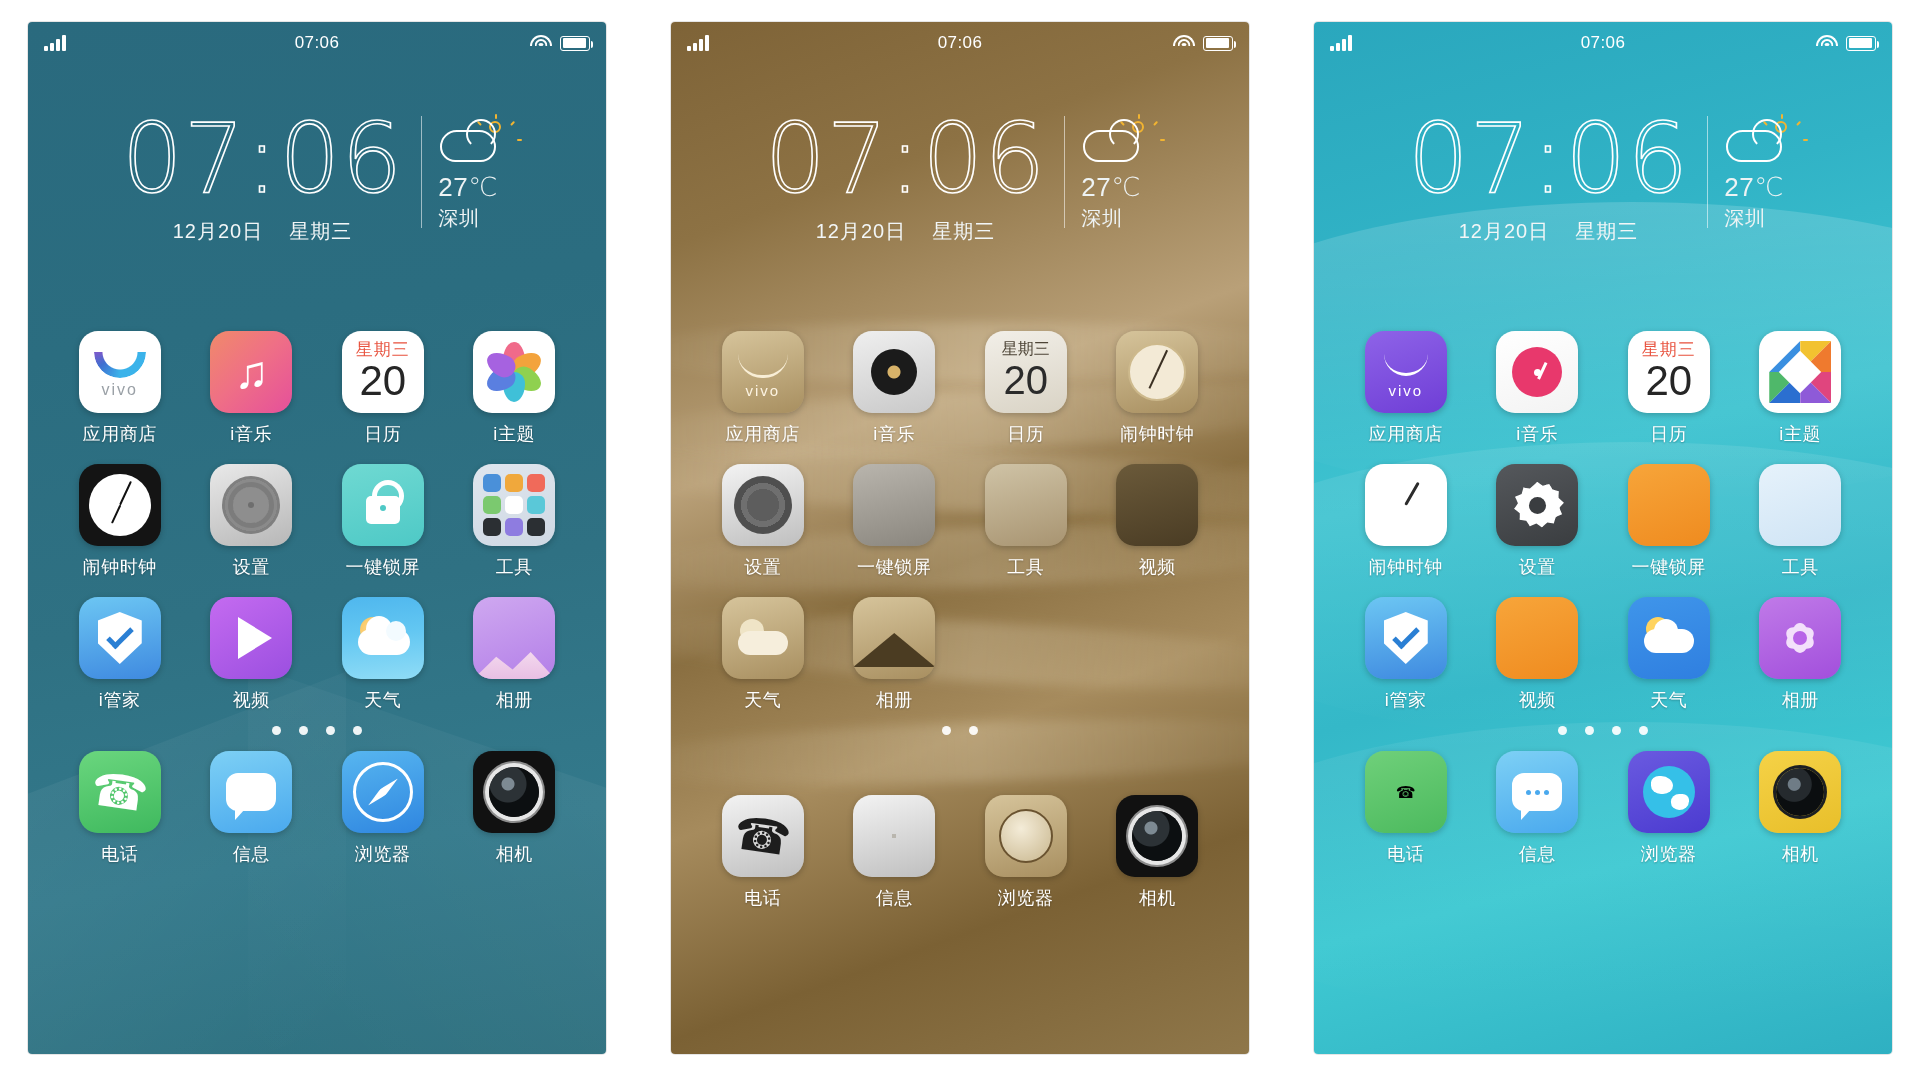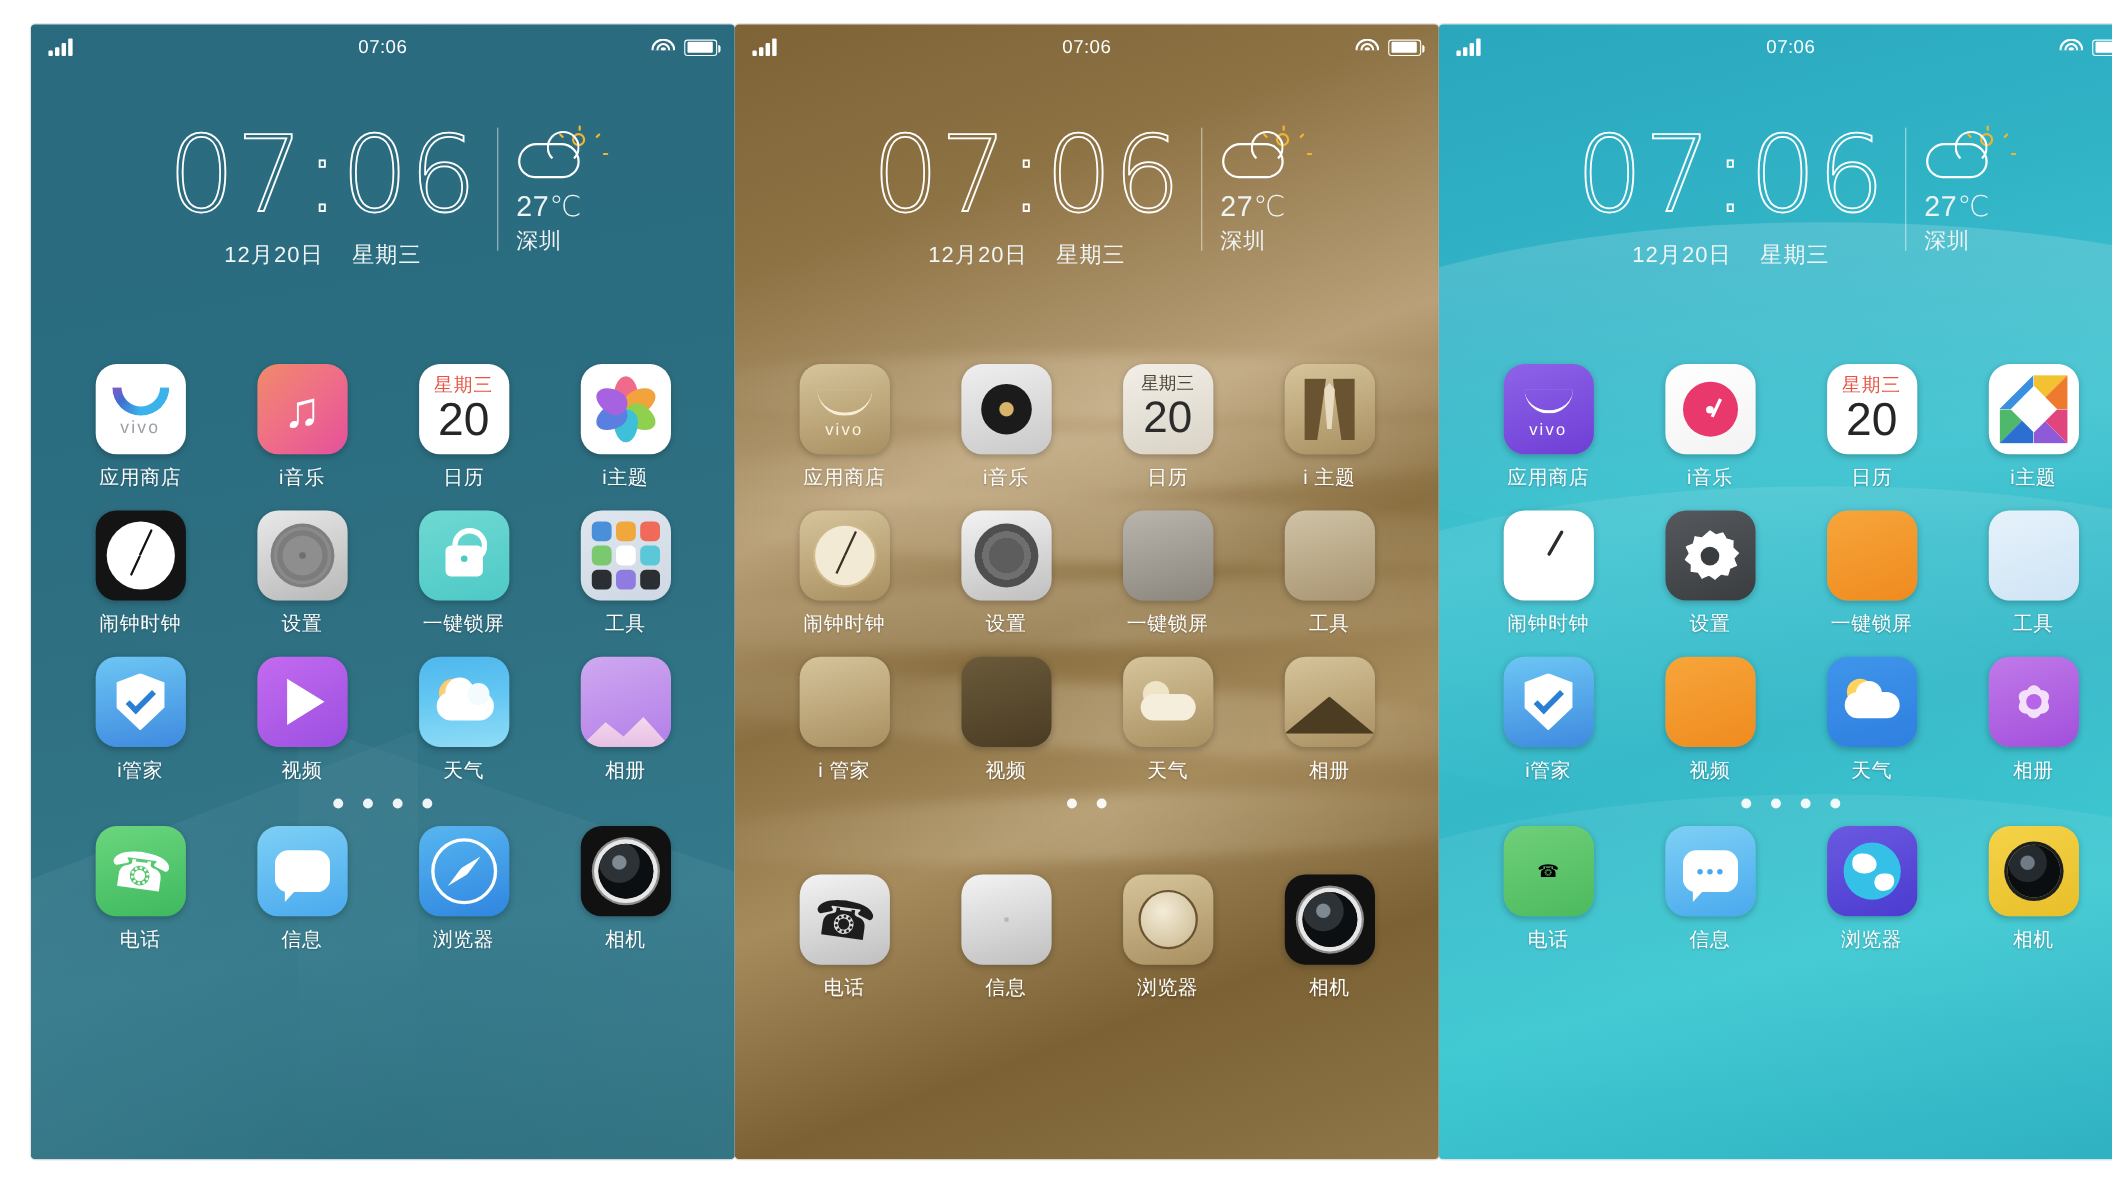--- a/index.html
+++ b/index.html
@@ -14,21 +14,21 @@
     width: 1920px; height: 1080px;
     display: flex;
     align-items: flex-start;
     justify-content: space-between;
     padding: 22px 28px;
   }
 
   
   .phone {
     position: relative;
-    width: 640px;
+    width: 578px;
     height: 1032px;
     border-radius: 4px;
     overflow: hidden;
     box-shadow: 0 0 0 1px rgba(0,0,0,0.10);
     flex: 0 0 auto;
   }
   .screen {
     position: absolute;
     inset: 0;
     overflow: hidden;
@@ -567,30 +567,20 @@
         </div>
         <div class="app">
           <div class="icon" style="background:linear-gradient(165deg,#f2efe8,#d9d3c5)">
             <div style="position:absolute;inset:0">
               <div style="color:#4d4436;font-size:16px;text-align:center;padding-top:8px">星期三</div>
               <div style="color:#2b2b2b;font-size:40px;text-align:center;line-height:1;font-weight:300">20</div>
             </div>
           </div>
           <div class="label">日历</div>
         </div>
-        <div class="app">
-          <div class="icon g-flat">
-            <div style="position:relative;width:46px;height:56px">
-              <div style="position:absolute;left:0;top:0;width:20px;height:56px;background:#6a5330;clip-path:polygon(0 0,100% 0,60% 100%,0 100%)"></div>
-              <div style="position:absolute;right:0;top:0;width:20px;height:56px;background:#6a5330;clip-path:polygon(0 0,100% 0,100% 100%,40% 100%)"></div>
-              <div style="position:absolute;left:50%;top:4px;margin-left:-5px;width:10px;height:42px;background:#e8dcc0;clip-path:polygon(50% 0,100% 14%,70% 100%,30% 100%,0 14%)"></div>
-            </div>
-          </div>
-          <div class="label">i 主题</div>
-        </div>
 
         <div class="app">
           <div class="icon g-flat">
             <div style="width:58px;height:58px;border-radius:50%;background:#f3ead6;position:relative;border:2px solid #cdb98c">
               <div style="position:absolute;left:50%;top:50%;width:2px;height:18px;margin:-18px 0 0 -1px;background:#3b3023;transform-origin:50% 100%;transform:rotate(205deg)"></div>
               <div style="position:absolute;left:50%;top:50%;width:2px;height:24px;margin:-24px 0 0 -1px;background:#3b3023;transform-origin:50% 100%;transform:rotate(25deg)"></div>
             </div>
           </div>
           <div class="label">闹钟时钟</div>
         </div>
@@ -610,28 +600,20 @@
           <div class="icon" style="background:linear-gradient(165deg,#cfc3a6,#a89471)">
             <div class="g">
               <i style="background:#efe6d0"></i><i style="background:#d8c9a4"></i><i style="background:#bda97e"></i>
               <i style="background:#c9b88f"></i><i style="background:#f0e8d4"></i><i style="background:#a89471"></i>
               <i style="background:#6d5c3c"></i><i style="background:#cbbb92"></i><i style="background:#5d4e33"></i>
             </div>
           </div>
           <div class="label">工具</div>
         </div>
 
-        <div class="app">
-          <div class="icon g-flat">
-            <div class="sh" style="background:#6a5330">
-                <div class="ck" style="border-left-color:#e9dcba;border-bottom-color:#e9dcba"></div>
-              </div>
-          </div>
-          <div class="label">i 管家</div>
-        </div>
         <div class="app">
           <div class="icon g-deep">
               <div class="tri" style="border-left-color:#efe6d2"></div>
             </div>
           <div class="label">视频</div>
         </div>
         <div class="app">
           <div class="icon g-flat">
             <div style="position:absolute;left:18px;top:22px;width:24px;height:24px;border-radius:50%;background:#efe4c6"></div>
             <div style="position:absolute;left:16px;top:34px;width:50px;height:24px;border-radius:14px;background:#f6eedc"></div>

